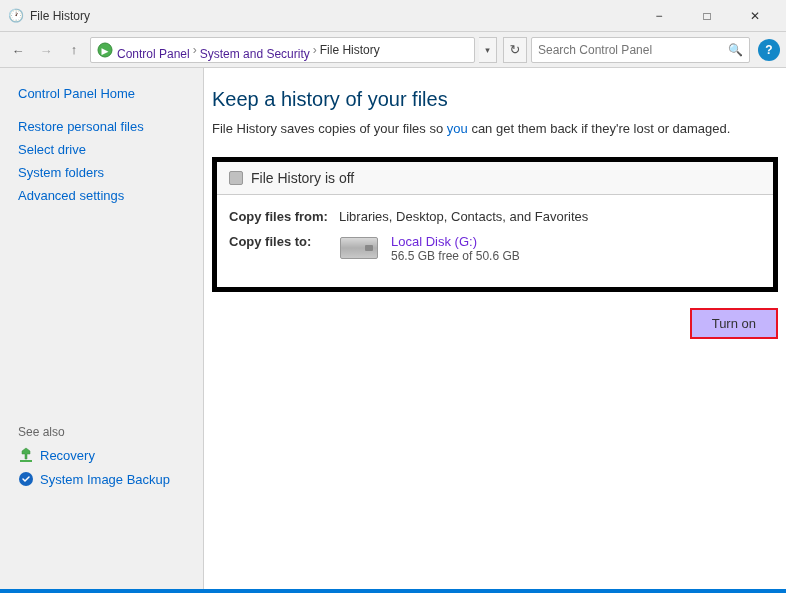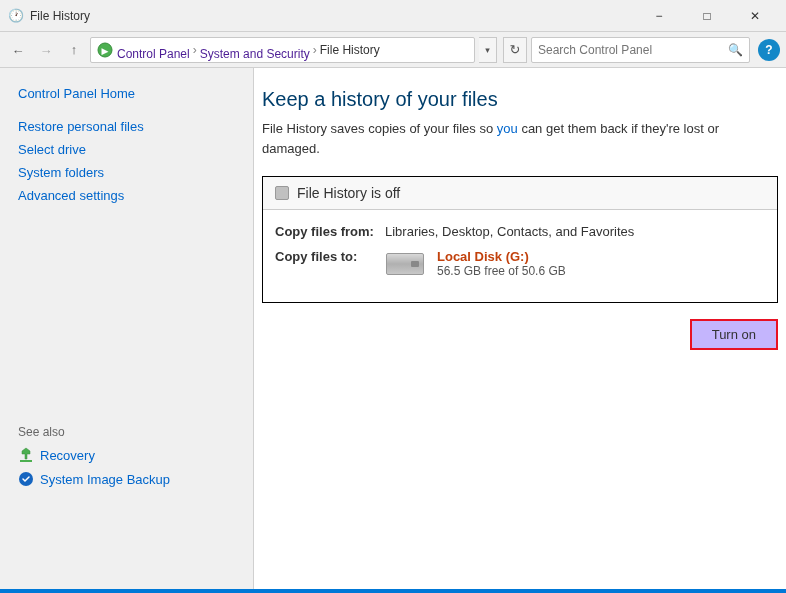--- a/index.html
+++ b/index.html
@@ -165,21 +165,21 @@
     }
 
     
     .main-layout {
       display: flex;
       height: calc(593px - 32px - 36px - 4px);
     }
 
     
     .sidebar {
-      width: 254px;
+      width: 204px;
       background: #f0f0f0;
       border-right: 1px solid #d0d0d0;
       padding: 14px 0;
       flex-shrink: 0;
     }
     .sidebar-link {
       display: block;
       padding: 4px 18px;
       color: #0066cc;
       cursor: pointer;
@@ -228,21 +228,21 @@
       color: #333;
       margin-bottom: 18px;
       line-height: 1.5;
     }
     .content-desc span.highlight {
       color: #0066cc;
     }
 
     
     .status-box {
-      border: 1px solid #000000;
+      border: 5px solid #000000;
       margin-bottom: 16px;
     }
     .status-header {
       background: #f8f8f8;
       border-bottom: 1px solid #ccc;
       padding: 8px 12px;
       display: flex;
       align-items: center;
       gap: 8px;
     }
@@ -311,22 +311,22 @@
       background: #888;
       border-radius: 1px;
     }
 
     .drive-details {
       display: flex;
       flex-direction: column;
     }
     .drive-name {
       font-size: 13px;
-      color: #c2410c;
-      font-weight: 700;
+      color: #6d28d9;
+      font-weight: 400;
     }
     .drive-size {
       font-size: 12px;
       color: #555;
     }
 
     
     .action-area {
       display: flex;
       justify-content: flex-end;

